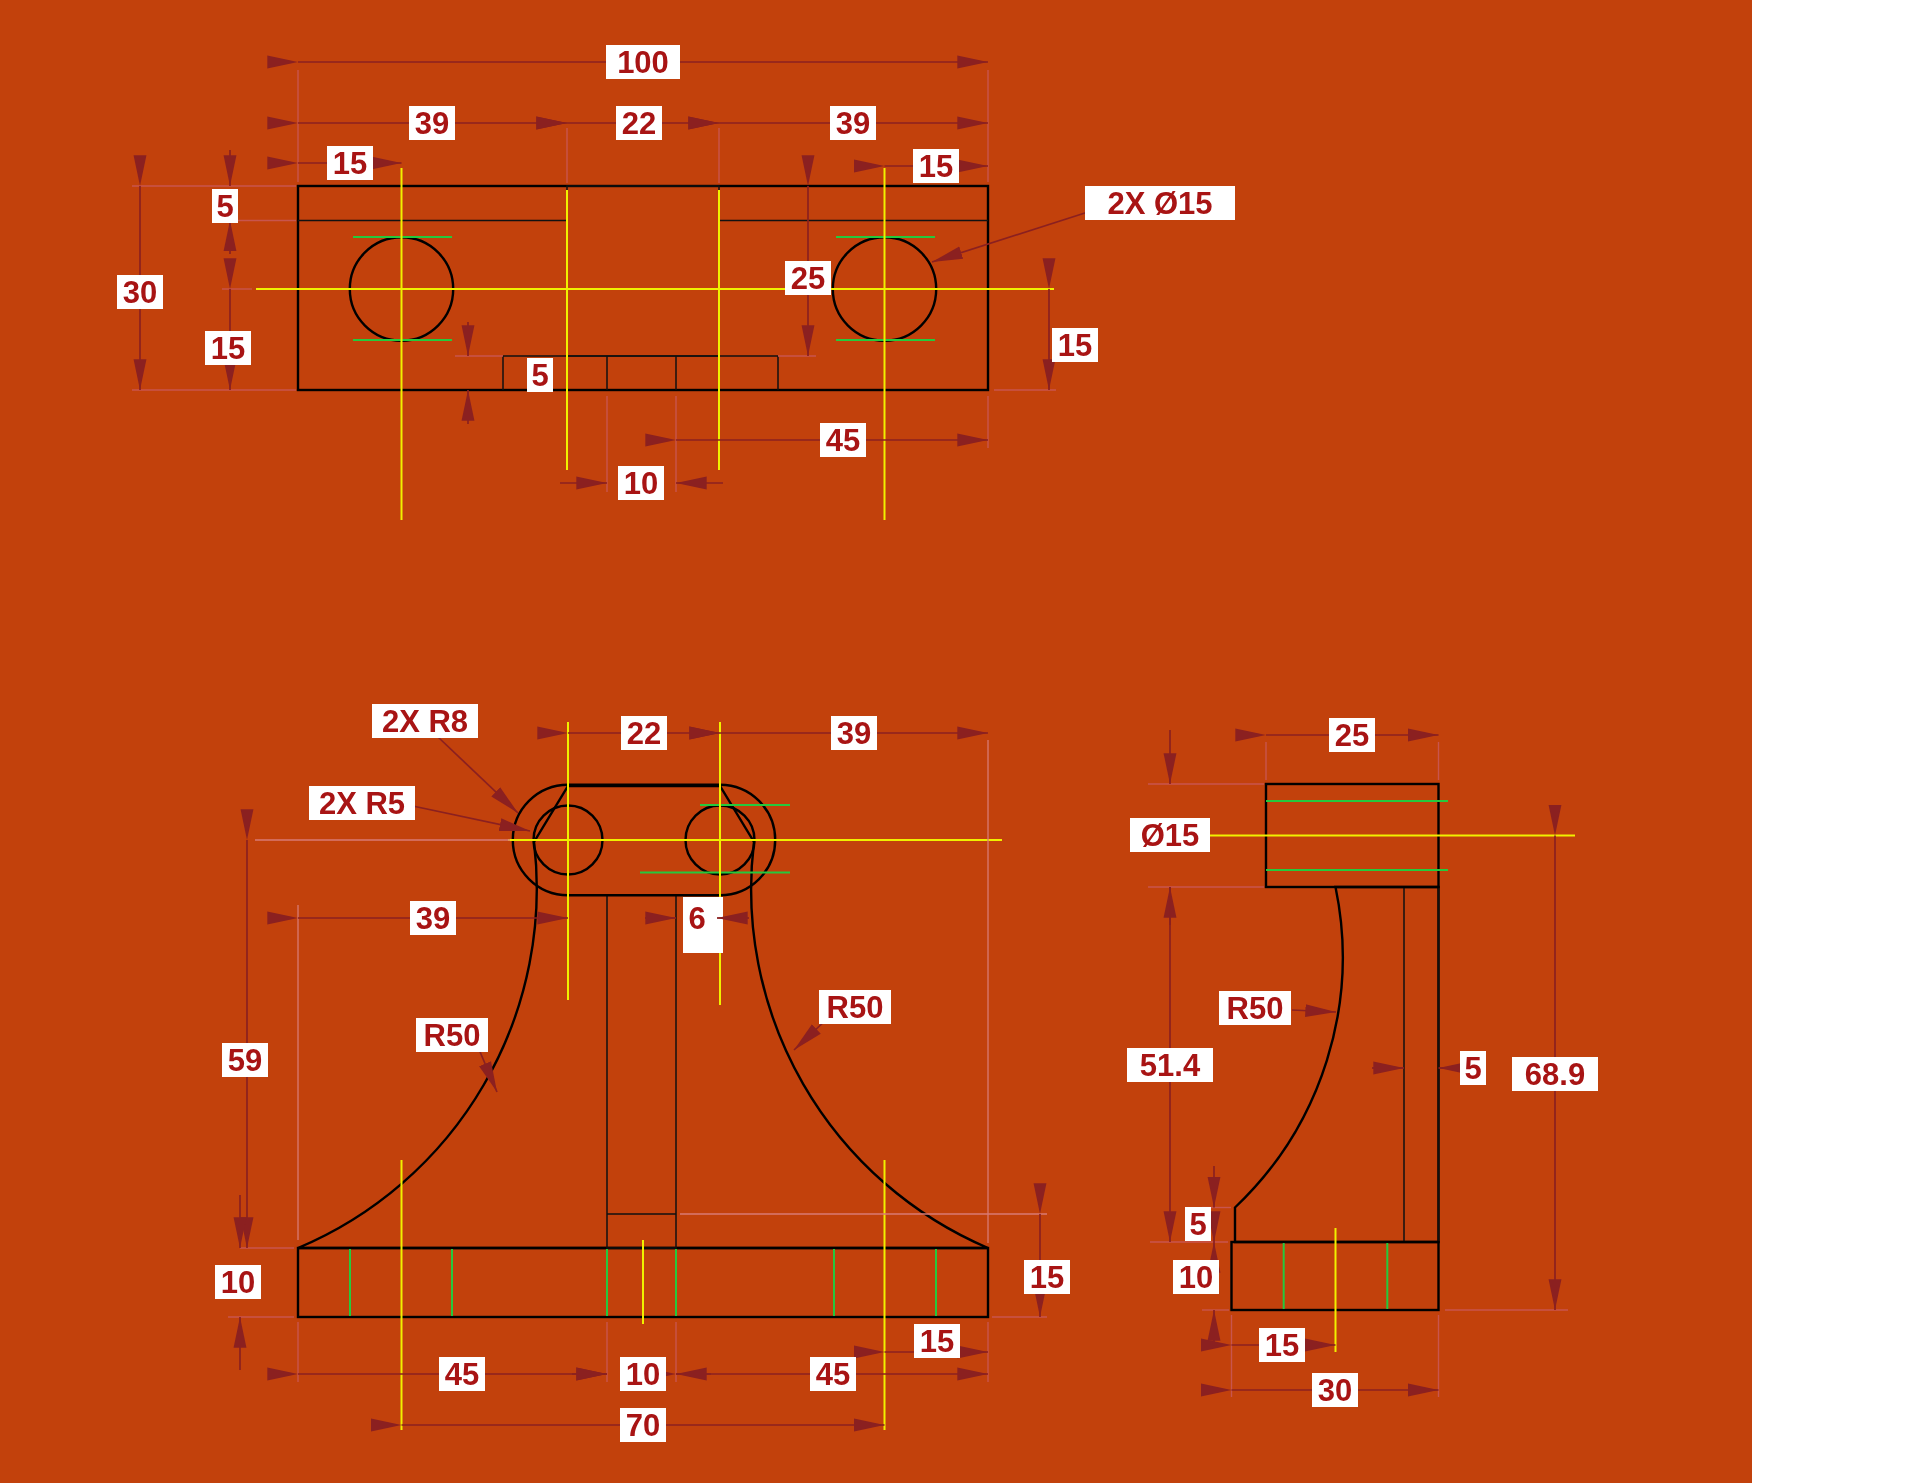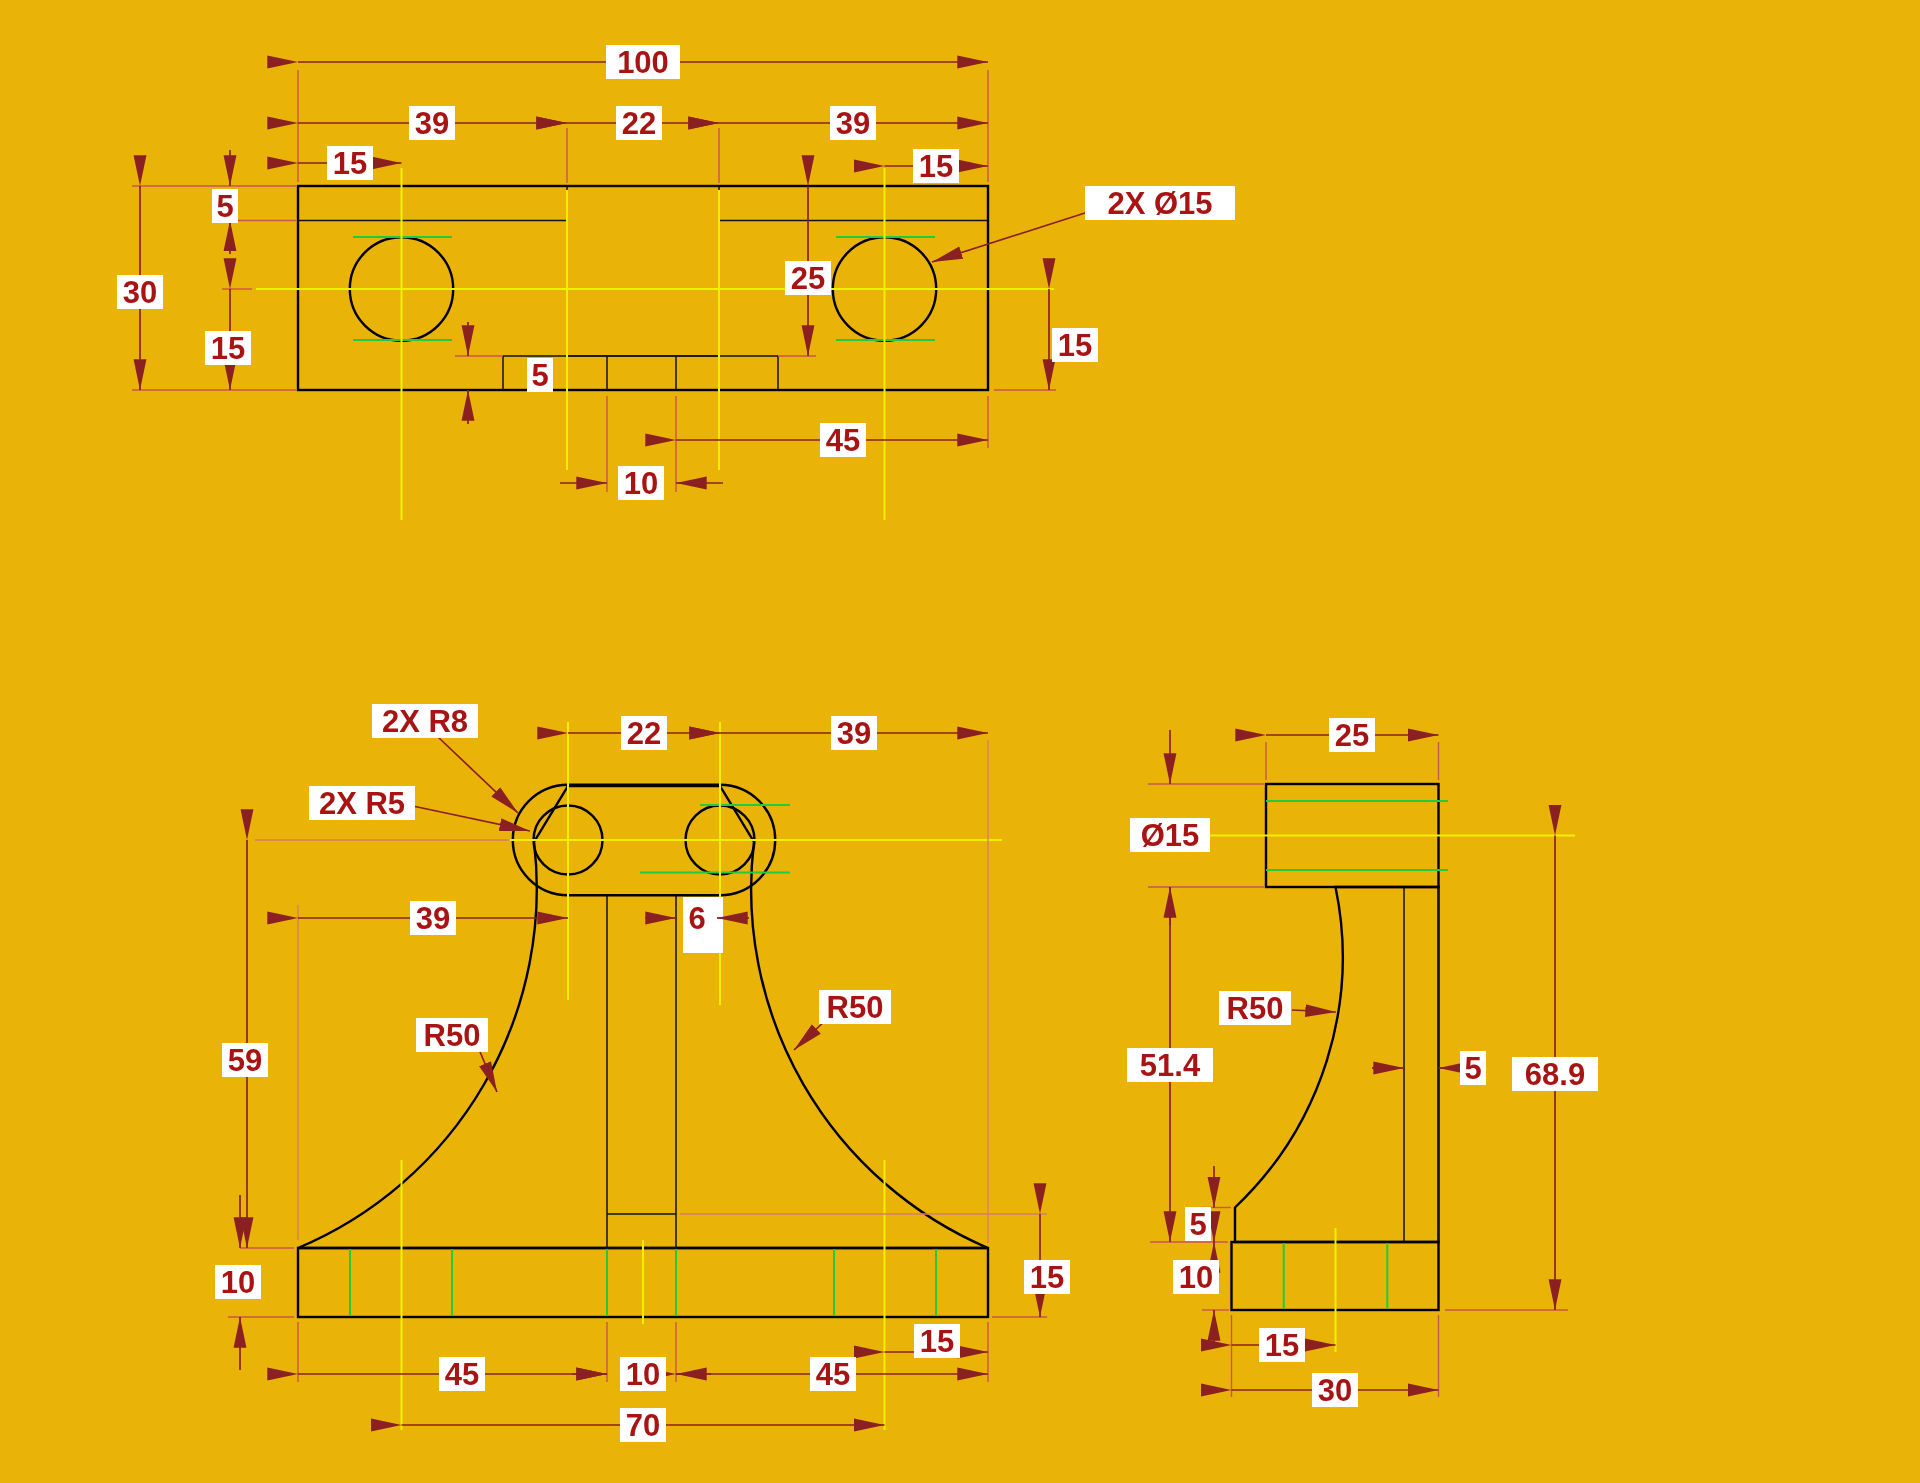--- a/index.html
+++ b/index.html
@@ -1,16 +1,16 @@
 <!DOCTYPE html>
 <html><head>
 <meta charset="utf-8">
 <style>
   html,body{margin:0;padding:0;background:#ffffff;}
-  .stage{width:1920px;height:1483px;position:relative;background:#eab308;font-family:"Liberation Sans",sans-serif;}
+  .stage{width:1752px;height:1483px;position:relative;background:#c2410c;font-family:"Liberation Sans",sans-serif;}
   svg{display:block}
   .oln{fill:none;stroke:#000000;stroke-width:2.4;}
   .thin{fill:none;stroke:#111111;stroke-width:1.5;}
   .dim{fill:none;stroke:#8b2020;stroke-width:1.7;}
   .ext{fill:none;stroke:#c8554e;stroke-width:1.4;}
   .extl{fill:none;stroke:#d87a74;stroke-width:1.3;}
   .cl{fill:none;stroke:#f0f000;stroke-width:2;}
   .hid{fill:none;stroke:#25c93d;stroke-width:2;}
   .dimtxt{fill:#a81414;font-size:31px;font-weight:bold;text-anchor:middle;dominant-baseline:central;letter-spacing:0px;}
   .mask{fill:#ffffff;}

